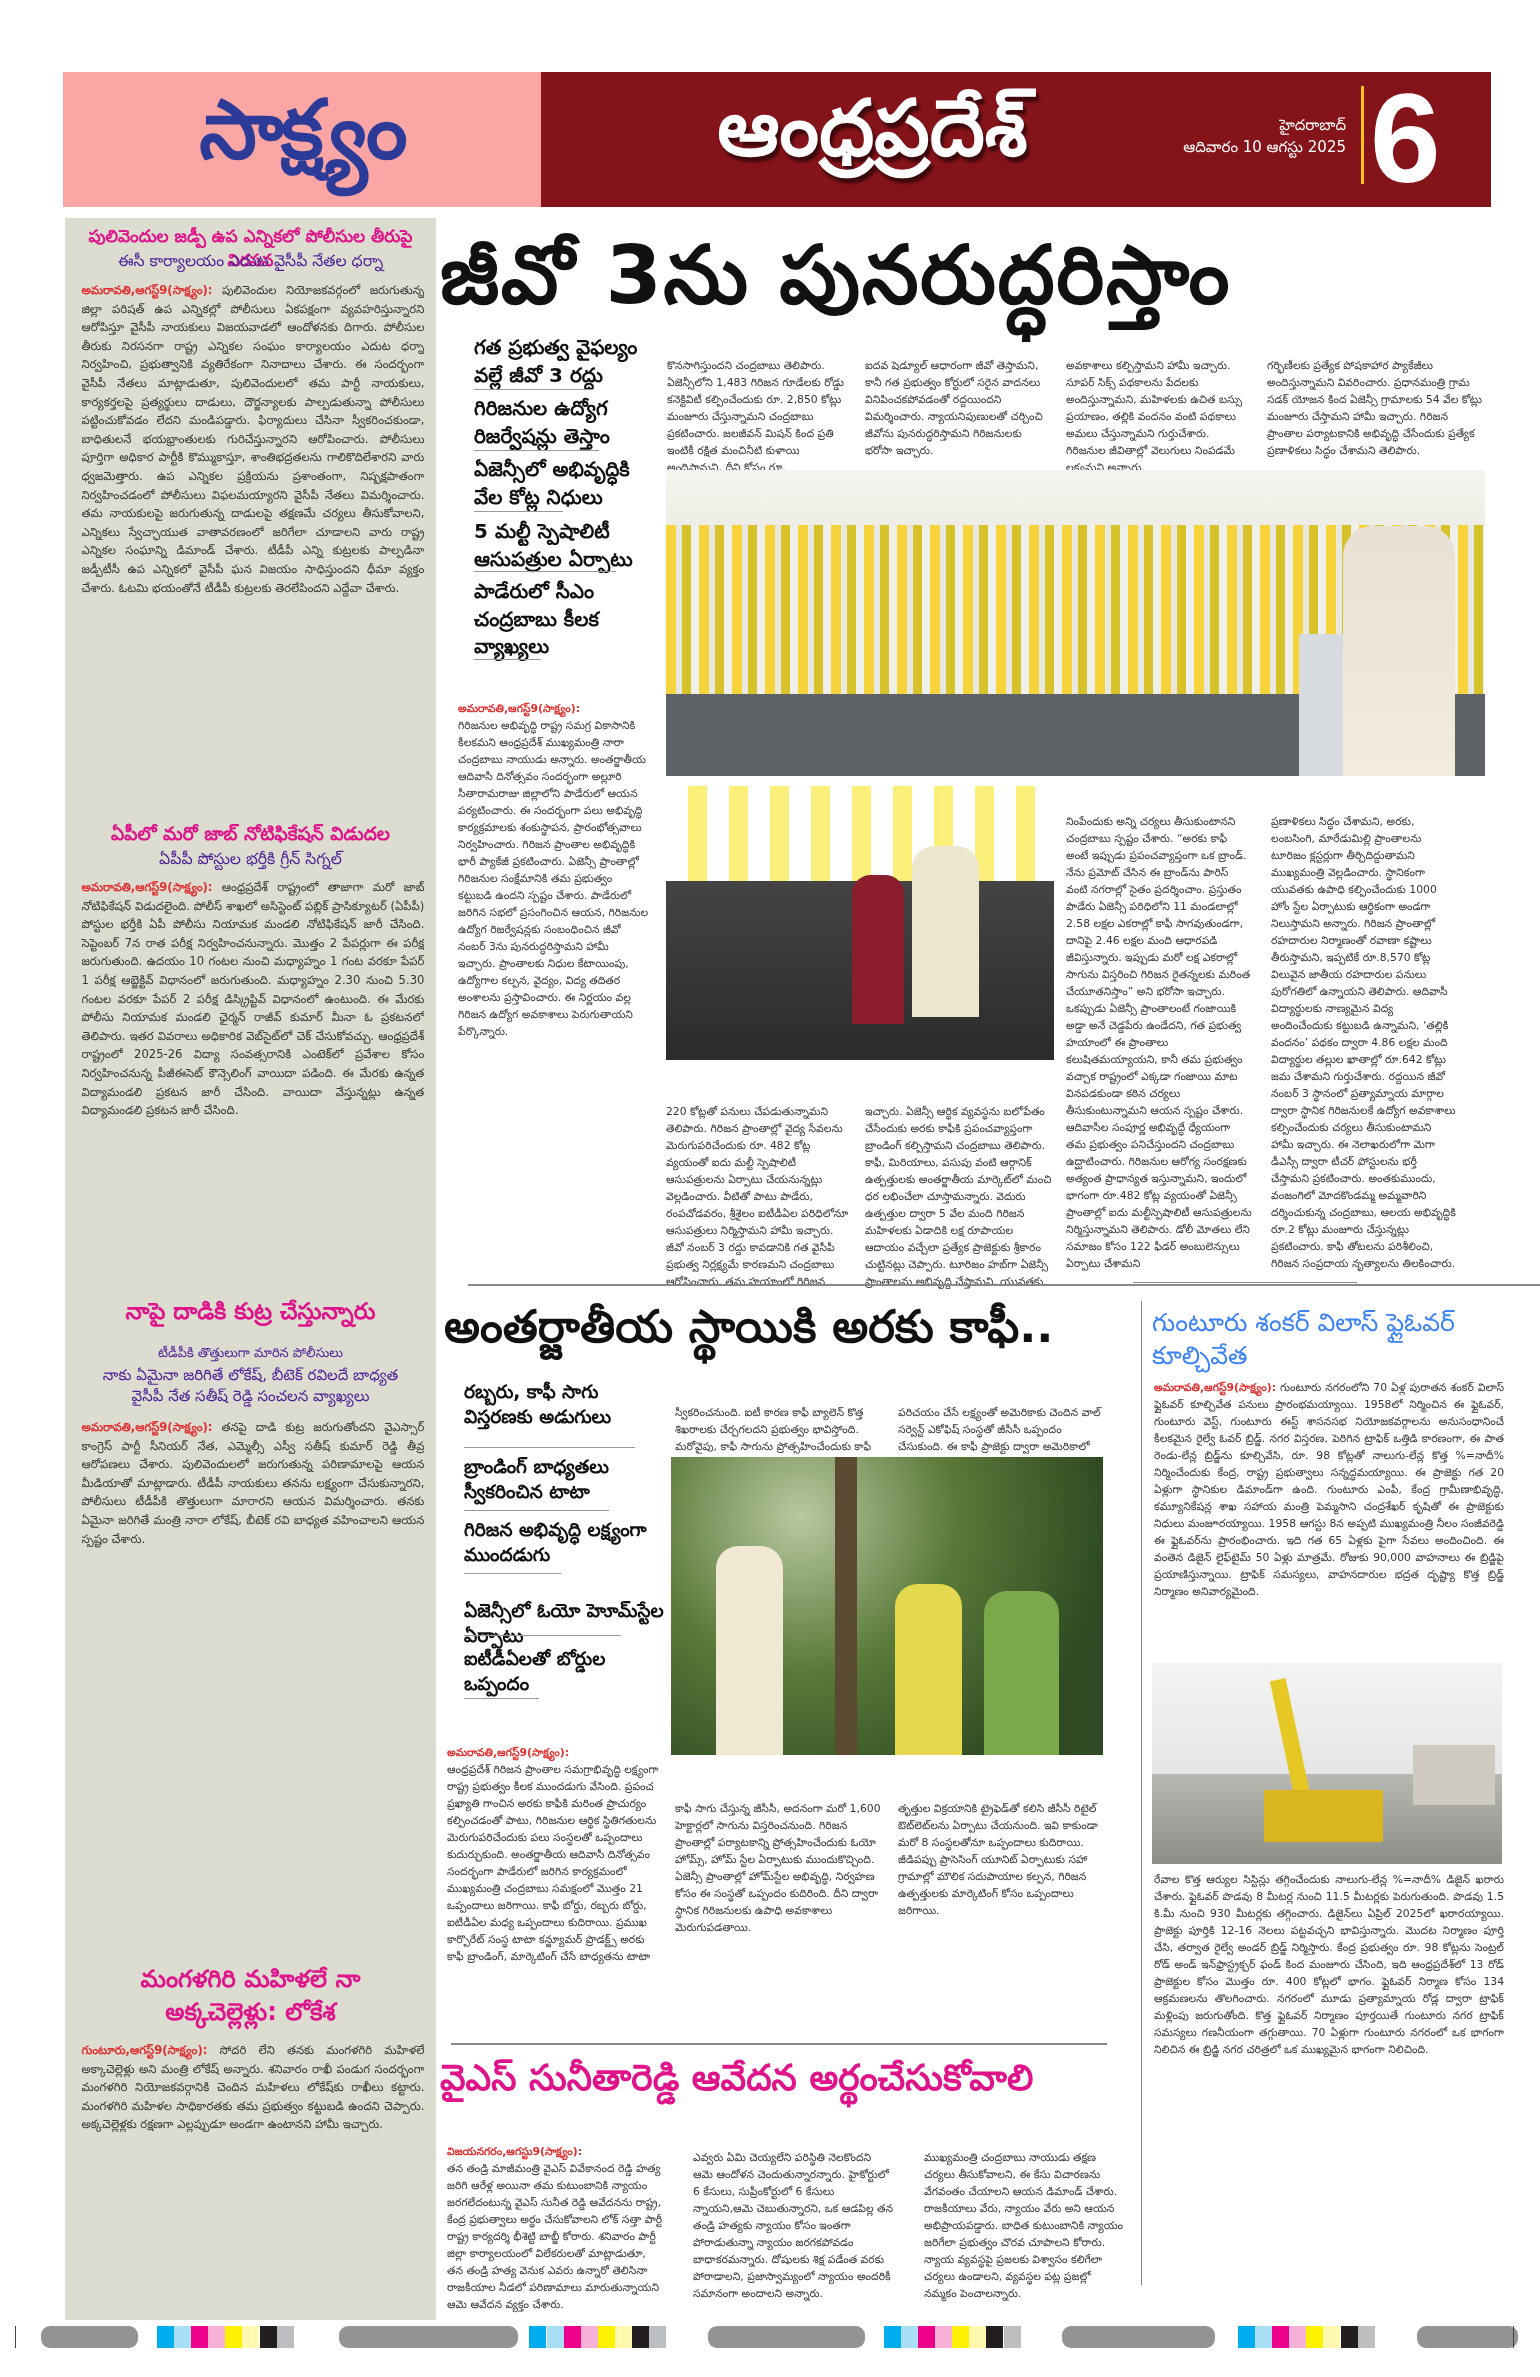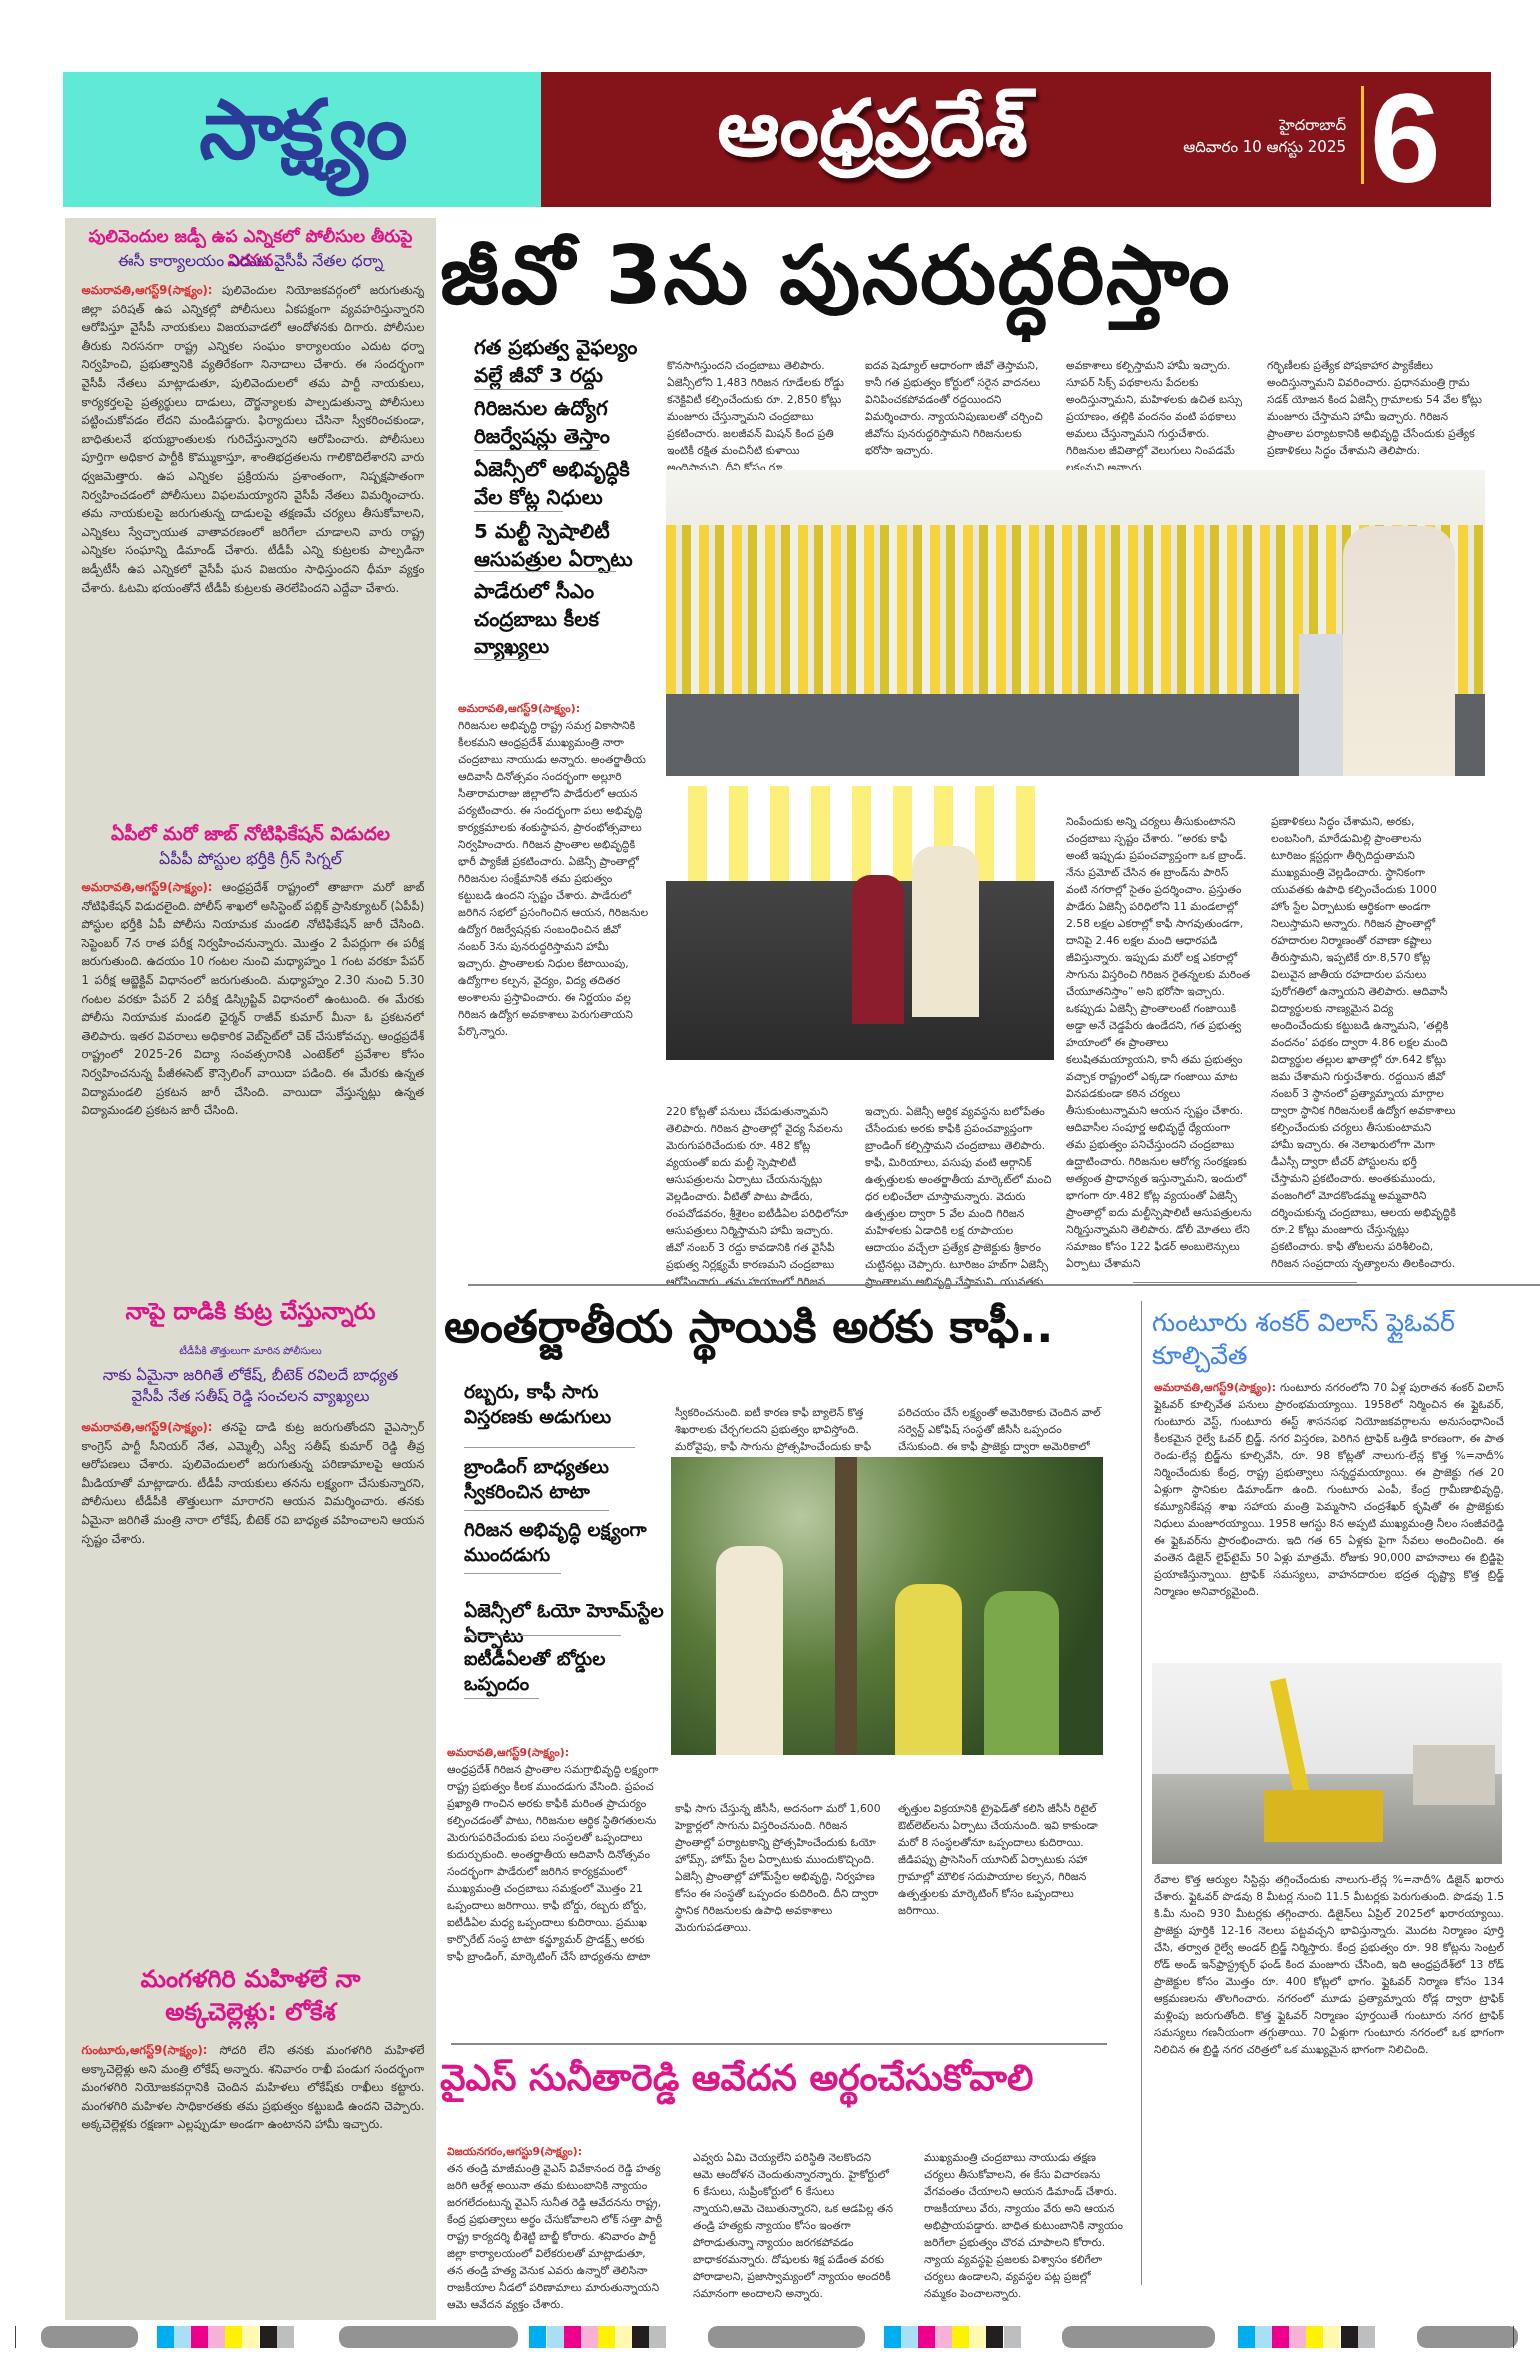--- a/index.html
+++ b/index.html
@@ -1,20 +1,20 @@
 <!DOCTYPE html>
 <html style="font-size:12px"><head>
 <meta charset="utf-8">
 <style>
   html,body{margin:0;padding:0;background:#fff;}
   body{width:1541px;height:2377px;position:relative;overflow:hidden;font-family:"DejaVu Sans",sans-serif;color:#222;}
   .abs{position:absolute;}
   
   #masthead{left:63px;top:72px;width:1428px;height:135px;background:#85131a;}
-  #logo-box{left:63px;top:72px;width:478px;height:135px;background:#5eead4;display:flex;align-items:center;justify-content:center;}
+  #logo-box{left:63px;top:72px;width:478px;height:135px;background:#fca5a5;display:flex;align-items:center;justify-content:center;}
   #logo-text{font-family:"DejaVu Sans",sans-serif;font-weight:bold;font-size:82px;color:#2c3a98;letter-spacing:-3px;}
   #section-title{left:671px;top:78px;width:403px;height:119px;display:flex;align-items:center;justify-content:center;font-weight:bold;font-size:78px;color:#fff;text-shadow:3px 4.5px 3px rgba(0,0,0,.55);}
   #city{left:1178px;top:116px;width:168px;text-align:right;color:#fff;font-size:15px;}
   #date{left:1148px;top:138px;width:198px;text-align:right;color:#fff;font-size:15px;}
   #page-divider{left:1361px;top:86px;width:3px;height:98px;background:#f0c419;}
   #page-number{left:1370px;top:71px;width:75px;height:134px;color:#fff;font-weight:bold;font-size:127px;line-height:134px;font-family:"Liberation Sans",sans-serif;}
   
   #sidebar{left:65px;top:218px;width:371px;height:2102px;background:#dcdcd1;}
   .sb-head{position:absolute;left:0;width:371px;text-align:center;color:#e0148a;font-weight:bold;}
   .sb-sub{position:absolute;left:0;width:371px;text-align:center;color:#4c1d95;}
@@ -80,21 +80,21 @@
   </div>
 
   <div class="sb-head" style="top:605px;font-size:18.6px;">ఏపీలో మరో జాబ్ నోటిఫికేషన్ విడుదల</div>
   <div class="sb-sub" style="top:631px;font-size:15.7px;">ఏపీపీ పోస్టుల భర్తీకి గ్రీన్ సిగ్నల్</div>
   <div class="body-text" style="left:16.4px;top:660px;width:343px;height:406px;">
     <span class="dateline">అమరావతి,ఆగస్ట్9(సాక్ష్యం):</span>
     <span>ఆంధ్రప్రదేశ్ రాష్ట్రంలో తాజాగా మరో జాబ్ నోటిఫికేషన్ విడుదలైంది. పోలీస్ శాఖలో అసిస్టెంట్ పబ్లిక్ ప్రాసిక్యూటర్ (ఏపీపీ) పోస్టుల భర్తీకి ఏపీ పోలీసు నియామక మండలి నోటిఫికేషన్ జారీ చేసింది. సెప్టెంబర్ 7న రాత పరీక్ష నిర్వహించనున్నారు. మొత్తం 2 పేపర్లుగా ఈ పరీక్ష జరుగుతుంది. ఉదయం 10 గంటల నుంచి మధ్యాహ్నం 1 గంట వరకూ పేపర్ 1 పరీక్ష ఆబ్జెక్టివ్ విధానంలో జరుగుతుంది. మధ్యాహ్నం 2.30 నుంచి 5.30 గంటల వరకూ పేపర్ 2 పరీక్ష డిస్క్రిప్టివ్ విధానంలో ఉంటుంది. ఈ మేరకు పోలీసు నియామక మండలి ఛైర్మన్ రాజీవ్ కుమార్ మీనా ఓ ప్రకటనలో తెలిపారు. ఇతర వివరాలు అధికారిక వెబ్‌సైట్‌లో చెక్ చేసుకోవచ్చు. ఆంధ్రప్రదేశ్ రాష్ట్రంలో 2025-26 విద్యా సంవత్సరానికి ఎంటెక్‌లో ప్రవేశాల కోసం నిర్వహించనున్న పీజీఈసెట్ కౌన్సెలింగ్ వాయిదా పడింది. ఈ మేరకు ఉన్నత విద్యామండలి ప్రకటన జారీ చేసింది. వాయిదా వేస్తున్నట్లు ఉన్నత విద్యామండలి ప్రకటన జారీ చేసింది.</span>
   </div>
 
   <div class="sb-head" style="top:1080px;font-size:23px;">నాపై దాడికి కుట్ర చేస్తున్నారు</div>
-  <div class="sb-sub" style="top:1127px;font-size:10px;">టీడీపీకి తొత్తులుగా మారిన పోలీసులు</div>
+  <div class="sb-sub" style="top:1127px;font-size:13px;">టీడీపీకి తొత్తులుగా మారిన పోలీసులు</div>
   <div class="sb-sub" style="top:1148px;font-size:15px;">నాకు ఏమైనా జరిగితే లోకేష్, బీటెక్ రవిలదే బాధ్యత</div>
   <div class="sb-sub" style="top:1169px;font-size:15px;">వైసీపీ నేత సతీష్ రెడ్డి సంచలన వ్యాఖ్యలు</div>
   <div class="body-text" style="left:16.4px;top:1200px;width:343px;height:514px;">
     <span class="dateline">అమరావతి,ఆగస్ట్9(సాక్ష్యం):</span>
     <span>తనపై దాడి కుట్ర జరుగుతోందని వైఎస్సార్ కాంగ్రెస్ పార్టీ సీనియర్ నేత, ఎమ్మెల్సీ ఎస్వీ సతీష్ కుమార్ రెడ్డి తీవ్ర ఆరోపణలు చేశారు. పులివెందులలో జరుగుతున్న పరిణామాలపై ఆయన మీడియాతో మాట్లాడారు. టీడీపీ నాయకులు తనను లక్ష్యంగా చేసుకున్నారని, పోలీసులు టీడీపీకి తొత్తులుగా మారారని ఆయన విమర్శించారు. తనకు ఏమైనా జరిగితే మంత్రి నారా లోకేష్, బీటెక్ రవి బాధ్యత వహించాలని ఆయన స్పష్టం చేశారు.</span>
   </div>
 
   <div class="sb-head" style="top:1745px;font-size:24px;line-height:33px;padding:0 30px;box-sizing:border-box;">మంగళగిరి మహిళలే నా అక్కచెల్లెళ్లు: లోకేశ</div>
   <div class="body-text" style="left:16.4px;top:1823px;width:343px;height:268px;">
     <span class="dateline">గుంటూరు,ఆగస్ట్9(సాక్ష్యం):</span>

